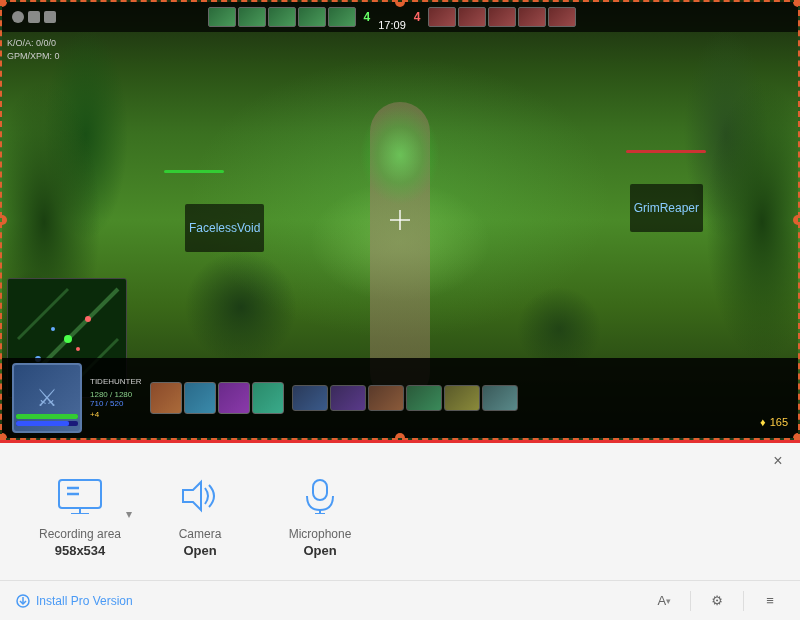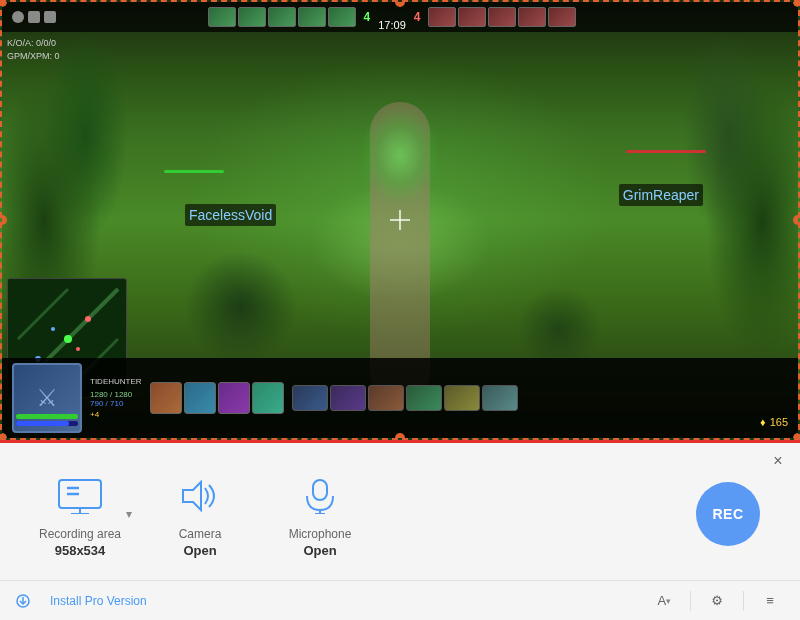--- a/index.html
+++ b/index.html
@@ -384,21 +384,21 @@
       height: 40px;
       display: flex;
       align-items: center;
       padding: 0 16px;
       border-top: 1px solid #e0e0e0;
     }
 
     .install-pro {
       display: flex;
       align-items: center;
-      gap: 20px;
+      gap: 6px;
       color: #4a9af5;
       font-size: 12px;
       text-decoration: none;
       cursor: pointer;
     }
 
     .bottom-bar-right {
       margin-left: auto;
       display: flex;
       align-items: center;
@@ -438,24 +438,24 @@
     }
 
     .ab-1 { background: linear-gradient(135deg, #8a4a2a, #aa6a3a); }
     .ab-2 { background: linear-gradient(135deg, #2a6a8a, #3a8aaa); }
     .ab-3 { background: linear-gradient(135deg, #6a2a8a, #8a3aaa); }
     .ab-4 { background: linear-gradient(135deg, #2a8a6a, #3aaa8a); }
 
     
     .char-name-label {
       position: absolute;
-      font-size: 14px;
+      font-size: 12px;
       color: #88ccff;
       background: rgba(0,0,0,0.6);
-      padding: 3px 4px;
+      padding: 17px 4px;
       border-radius: 2px;
       z-index: 15;
       margin-top: 44px;
     }
 
     
     .center-effect {
       position: absolute;
       top: 35%;
       left: 50%;
@@ -567,21 +567,21 @@
         <div style="height:100%; width:100%; background:#33cc33; border-radius:2px;"></div>
       </div>
       <div class="resource-bar" style="bottom:5px; left:2px; right:2px; background:#1a1a7a;">
         <div style="height:100%; width:85%; background:#3355ff; border-radius:2px;"></div>
       </div>
     </div>
 
     <div class="hero-stats">
       <div style="color:#ccc; font-size:8px;">TIDEHUNTER</div>
       <div style="margin-top:4px; color:#88cc88; font-size:8px;">1280 / 1280</div>
-      <div style="color:#5588ff; font-size:8px;">790 / 710</div>
+      <div style="color:#5588ff; font-size:8px;">710 / 520</div>
       <div style="margin-top:2px; color:#ffcc44; font-size:8px;">+4</div>
     </div>
 
     <div class="abilities-bar">
       <div class="ability-slot ab-1"></div>
       <div class="ability-slot ab-2"></div>
       <div class="ability-slot ab-3"></div>
       <div class="ability-slot ab-4"></div>
     </div>
 
@@ -646,21 +646,20 @@
 
           <path d="M10 18 Q10 32 23 32 Q36 32 36 18" class="icon-mic"></path>
           <line x1="23" y1="32" x2="23" y2="36" class="icon-mic"></line>
           <line x1="18" y1="36" x2="28" y2="36" class="icon-mic"></line>
         </svg>
       </div>
       <div class="control-item-label">Microphone</div>
       <div class="control-item-value">Open</div>
     </div>
 
-    <button class="rec-btn">REC</button>
 
   </div>
 
   <div class="bottom-bar">
     <div class="install-pro">
       <svg width="14" height="14" viewBox="0 0 14 14">
         <circle cx="7" cy="7" r="6" stroke="#4a9af5" stroke-width="1.5" fill="none"></circle>
         <line x1="7" y1="3" x2="7" y2="9" stroke="#4a9af5" stroke-width="1.5"></line>
         <polyline points="4,7 7,10 10,7" stroke="#4a9af5" stroke-width="1.5" fill="none"></polyline>
       </svg>

